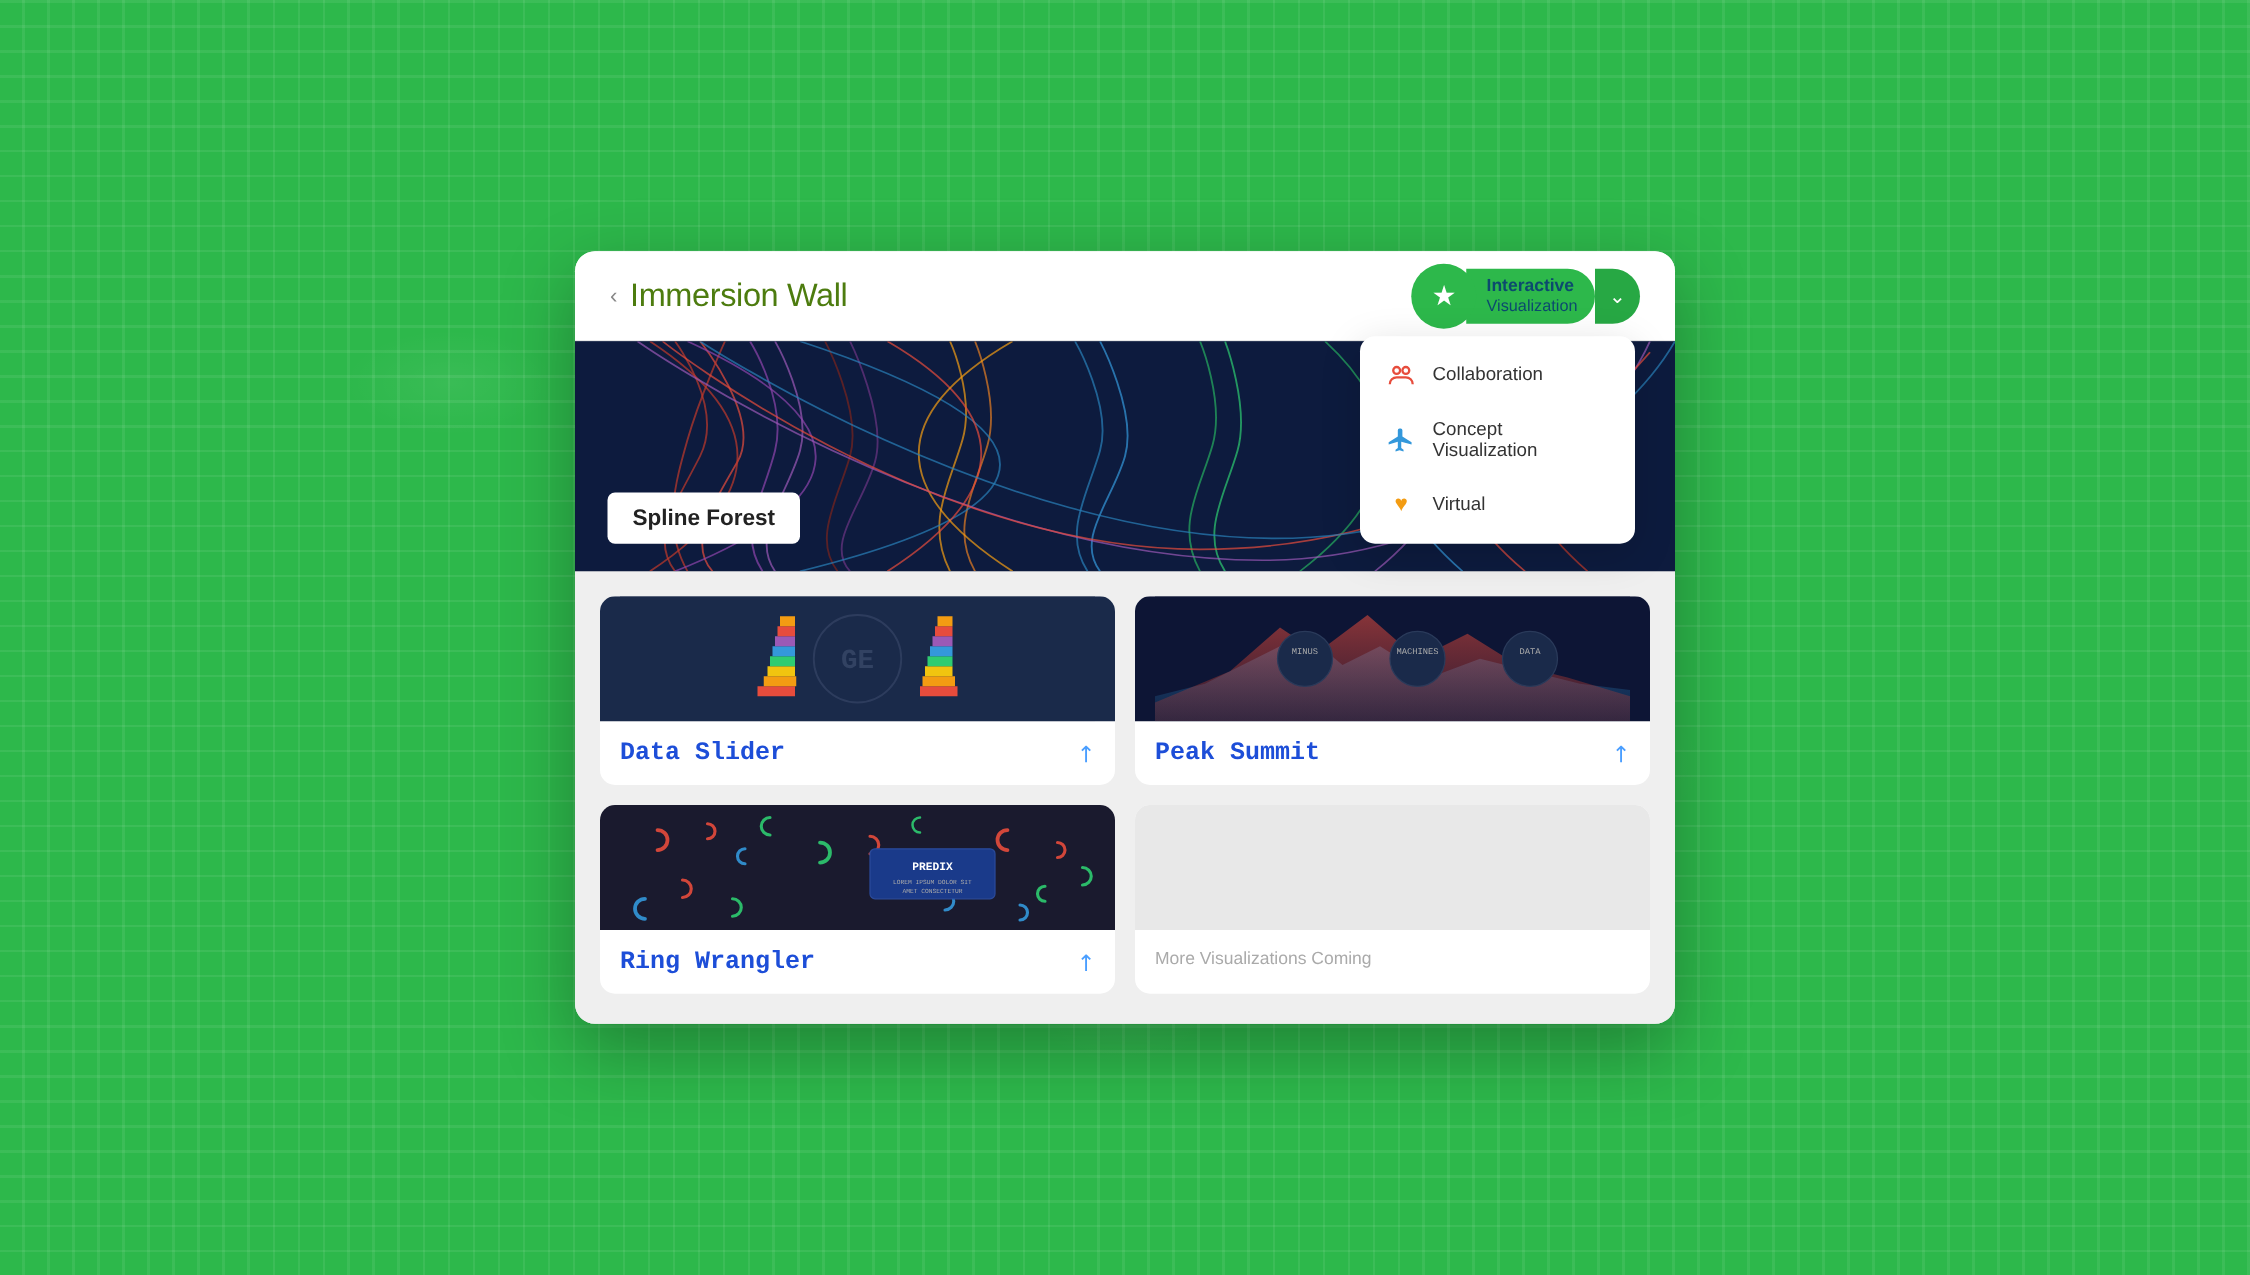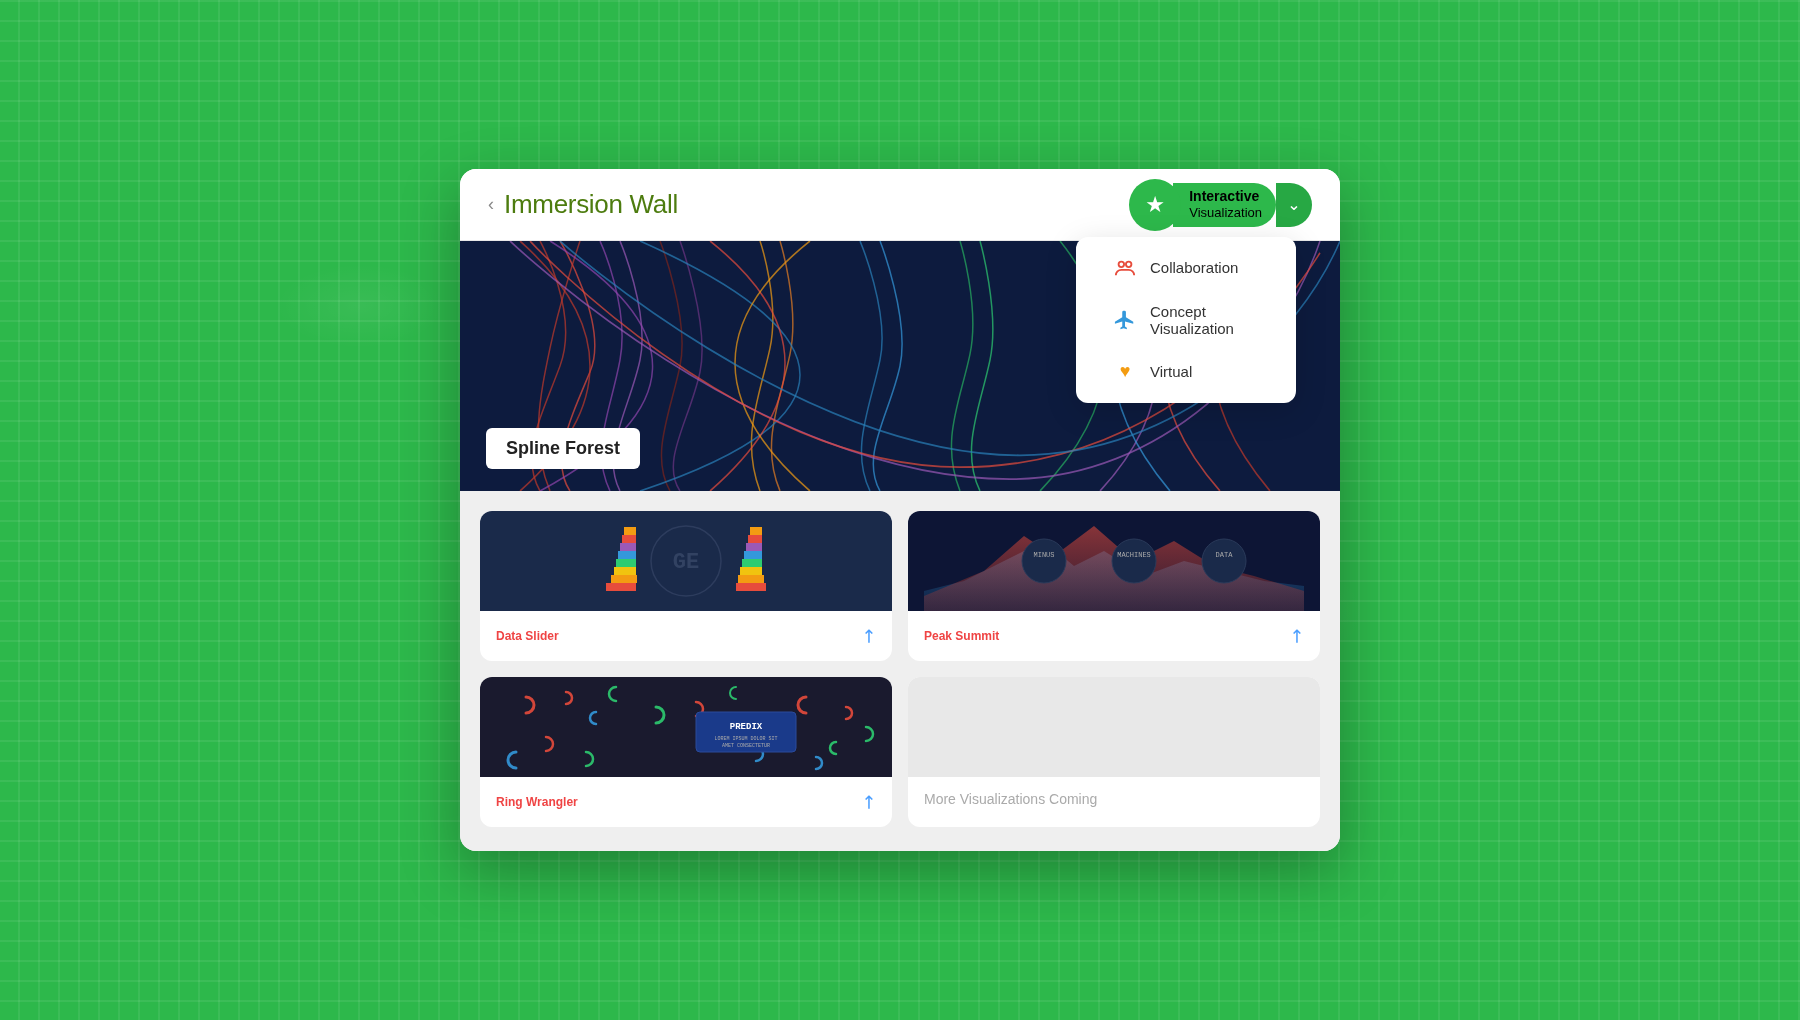--- a/index.html
+++ b/index.html
@@ -118,21 +118,21 @@
       padding: 0 14px 0 12px;
       height: 44px;
       display: flex;
       align-items: center;
       border-radius: 0 22px 22px 0;
       margin-left: -8px;
       padding-left: 16px;
     }
 
     .dropdown-text {
-      color: #000000;
+      color: #0c4a6e;
       font-size: 15px;
       font-weight: 600;
       line-height: 1.2;
     }
 
     .dropdown-text div:first-child {
       font-size: 14px;
     }
 
     .dropdown-text div:last-child {
@@ -150,25 +150,25 @@
       border-radius: 0 22px 22px 0;
       margin-left: 0;
       color: white;
       font-size: 16px;
     }
 
     
     .dropdown-menu {
       position: absolute;
       top: 58px;
-      right: 16px;
+      right: 4px;
       background: white;
       border-radius: 12px;
       box-shadow: 0 8px 32px rgba(0,0,0,0.15);
-      padding: 8px 16px;
+      padding: 8px 0;
       min-width: 220px;
       z-index: 100;
     }
 
     .dropdown-item {
       display: flex;
       align-items: center;
       gap: 14px;
       padding: 12px 22px;
       cursor: pointer;
@@ -183,21 +183,21 @@
       display: flex;
       align-items: center;
       justify-content: center;
       font-size: 16px;
       flex-shrink: 0;
     }
 
     
     .hero {
       position: relative;
-      height: 250px;
+      height: 184px;
       background: #0d1b3e;
       overflow: hidden;
     }
 
     .hero-canvas {
       position: absolute;
       inset: 0;
     }
 
     .hero-label {
@@ -237,23 +237,24 @@
     }
 
     .card-footer {
       padding: 14px 16px;
       display: flex;
       align-items: center;
       justify-content: space-between;
     }
 
     .card-title {
-      font-size: 12px;
+      font-size: 20px;
       font-weight: 600;
-      color: #ef4444;
+      color: #1d4ed8;
+      font-family: Liberation Mono, monospace;
     }
 
     .card-arrow {
       color: #4a9eff;
       font-size: 18px;
       transform: rotate(-45deg);
       display: inline-block;
     }
 
     .card-placeholder {

